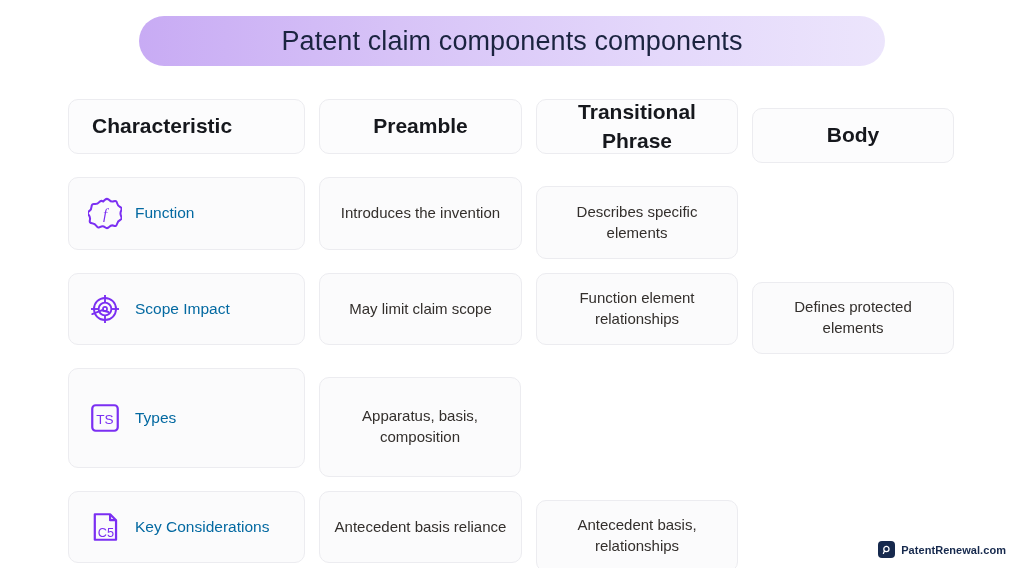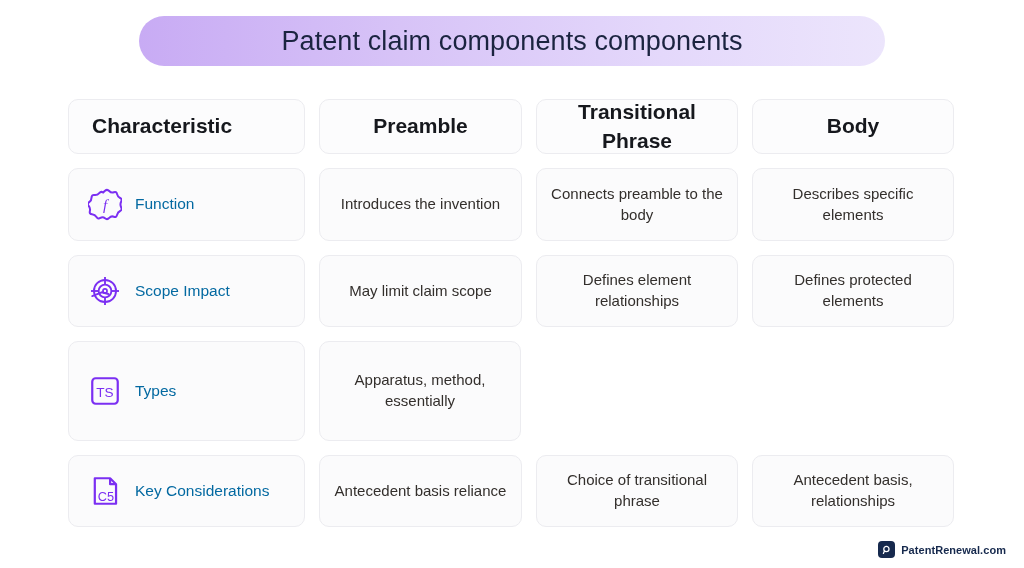--- a/index.html
+++ b/index.html
@@ -63,21 +63,21 @@
     justify-content: center;
     text-align: center;
     color: #332f2c;
     font-size: 15px;
     line-height: 1.38;
     padding: 6px 12px;
   }
   .col-1 { width: 237px; flex: 0 0 237px; }
   .col-2 { width: 203px; flex: 0 0 203px; text-align: right; }
   .col-3 { width: 202px; flex: 0 0 202px; }
-  .col-4 { width: 202px; flex: 0 0 202px; }
+  .col-4 { width: 202px; flex: 0 0 202px; margin-top: 9px; }
 
   
   .row-header .cell {
     height: 55px;
     font-weight: 700;
     font-size: 21px;
     color: #16181d;
     background: #fcfcfd;
   }
   .row-header .col-1 {
@@ -162,71 +162,69 @@
     <div class="cell col-1 label-cell">
       <span class="icon-box">
         <svg width="34" height="34" viewBox="0 0 40 40">
           <path d="M20 3.2 q2.6 -2.2 5 0.4 q2.4 2.6 5.4 1.4 q3 -1.2 3.8 2.2 q0.8 3.4 3.6 4.6 q2.8 1.2 1.2 4.4 q-1.6 3.2 0 6.4 q1.6 3.2 -1.2 4.4 q-2.8 1.2 -3.6 4.6 q-0.8 3.4 -3.8 2.2 q-3 -1.2 -5.4 1.4 q-2.4 2.6 -5 0.4 q-2.6 -2.2 -5.4 -0.4 q-2.8 1.8 -4.6 -1.2 q-1.8 -3 -5.2 -3.2 q-3.4 -0.2 -2.6 -3.6 q0.8 -3.4 -1.4 -6 q-2.2 -2.6 0.6 -4.6 q2.8 -2 2.8 -5.4 q0 -3.4 3.4 -3 q3.4 0.4 5.6 -2.2 q2.2 -2.6 4.6 -0.6 z" fill="none" stroke="#7B2FF2" stroke-width="2.4" stroke-linejoin="round"></path>
           <text x="20" y="26" font-family="Liberation Serif, serif" font-style="italic" font-size="18" fill="#7B2FF2" text-anchor="middle">f</text>
         </svg>
       </span>
       <span class="label-text">Function</span>
     </div>
     <div class="cell col-2">Introduces the invention</div>
-    <div class="cell col-3">Connects preamble to the body</div>
     <div class="cell col-4">Describes specific elements</div>
   </div>
 
   <div class="row row-2">
     <div class="cell col-1 label-cell">
       <span class="icon-box">
         <svg width="34" height="34" viewBox="0 0 40 40">
           <circle cx="20" cy="20" r="13" fill="none" stroke="#7B2FF2" stroke-width="2.2"></circle>
           <circle cx="20" cy="20" r="7.5" fill="none" stroke="#7B2FF2" stroke-width="2.2"></circle>
           <circle cx="20" cy="20" r="2.4" fill="none" stroke="#7B2FF2" stroke-width="2"></circle>
           <line x1="20" y1="3.5" x2="20" y2="12" stroke="#7B2FF2" stroke-width="2.2"></line>
           <line x1="20" y1="28" x2="20" y2="36.5" stroke="#7B2FF2" stroke-width="2.2"></line>
           <line x1="3.5" y1="20" x2="12" y2="20" stroke="#7B2FF2" stroke-width="2.2"></line>
           <line x1="28" y1="20" x2="36.5" y2="20" stroke="#7B2FF2" stroke-width="2.2"></line>
           <path d="M5 26 L16 21.5 L24 23.5" fill="none" stroke="#7B2FF2" stroke-width="2.2" stroke-linecap="round" stroke-linejoin="round"></path>
         </svg>
       </span>
       <span class="label-text">Scope Impact</span>
     </div>
     <div class="cell col-2">May limit claim scope</div>
-    <div class="cell col-3">Defines element relationships</div>
+    <div class="cell col-3">Function element relationships</div>
     <div class="cell col-4">Defines protected elements</div>
   </div>
 
   <div class="row row-3">
     <div class="cell col-1 label-cell">
       <span class="icon-box">
         <svg width="34" height="34" viewBox="0 0 40 40">
           <rect x="5" y="5" width="30" height="30" rx="4" ry="4" fill="none" stroke="#7B2FF2" stroke-width="2.6"></rect>
           <text x="20" y="27" font-family="Liberation Sans, sans-serif" font-size="16" fill="#7B2FF2" text-anchor="middle">TS</text>
         </svg>
       </span>
       <span class="label-text">Types</span>
     </div>
-    <div class="cell col-4">Apparatus, method, essentially</div>
+    <div class="cell col-4">Apparatus, basis, composition</div>
   </div>
 
   <div class="row row-4">
     <div class="cell col-1 label-cell">
       <span class="icon-box">
         <svg width="34" height="34" viewBox="0 0 40 40">
           <path d="M8 5 H26 L33 12 V35 H8 Z" fill="none" stroke="#7B2FF2" stroke-width="2.6" stroke-linejoin="round"></path>
           <path d="M26 5 V12 H33" fill="none" stroke="#7B2FF2" stroke-width="2.6" stroke-linejoin="round"></path>
           <text x="21" y="32" font-family="Liberation Sans, sans-serif" font-size="15" fill="#7B2FF2" text-anchor="middle">C5</text>
         </svg>
       </span>
       <span class="label-text">Key Considerations</span>
     </div>
     <div class="cell col-2">Antecedent basis reliance</div>
-    <div class="cell col-3">Choice of transitional phrase</div>
     <div class="cell col-4">Antecedent basis, relationships</div>
   </div>
 
 </div>
 
 <div class="footer-logo">
   <span class="logo-mark">
     <svg width="12" height="12" viewBox="0 0 16 16">
       <circle cx="7.2" cy="6.6" r="3.5" fill="none" stroke="#ffffff" stroke-width="1.7"></circle>
       <line x1="4.6" y1="9.3" x2="3.2" y2="12.6" stroke="#ffffff" stroke-width="1.7" stroke-linecap="round"></line>

